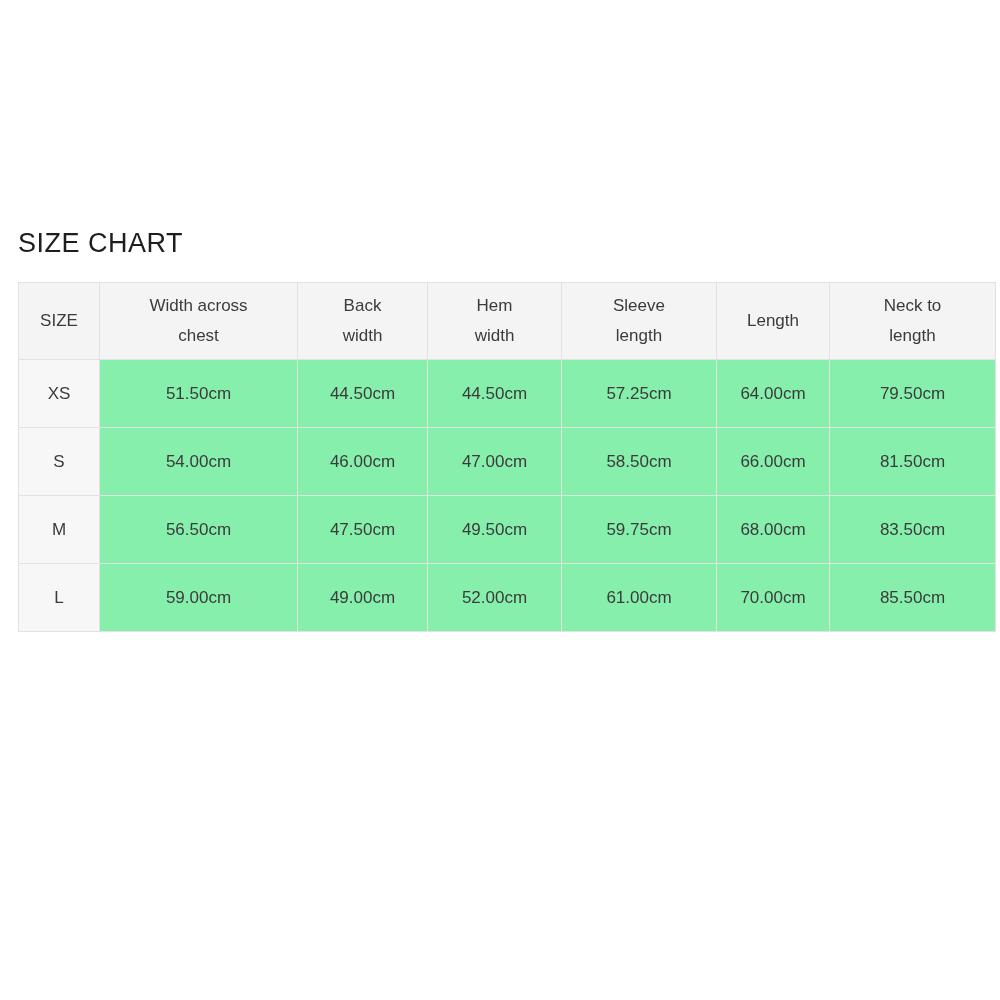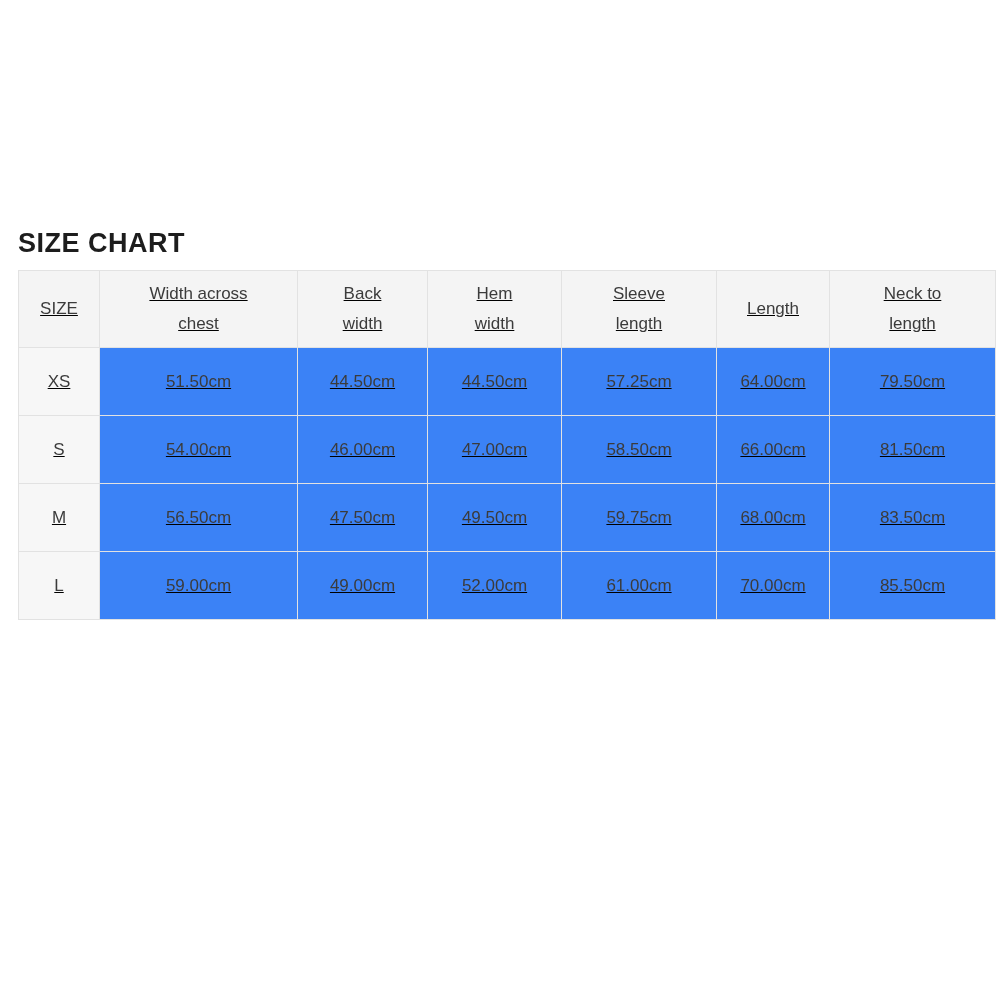--- a/index.html
+++ b/index.html
@@ -14,50 +14,49 @@
     width: 1000px;
     height: 1000px;
     background: #ffffff;
     overflow: hidden;
   }
   .chart-title {
     position: absolute;
     left: 18px;
     top: 228px;
     font-size: 27px;
-    font-weight: 700;
+    font-weight: 400;
     color: #1d1d1d;
     letter-spacing: 0.5px;
   }
   table.size-chart {
     position: absolute;
     left: 18px;
-    top: 270px;
+    top: 282px;
     width: 977px;
     border-collapse: collapse;
     table-layout: fixed;
-    text-decoration: underline;
   }
   table.size-chart th,
   table.size-chart td {
     border: 1px solid #e2e2e2;
     text-align: center;
     vertical-align: middle;
     font-size: 17px;
     color: #3b3b3b;
     font-weight: 400;
   }
   table.size-chart thead th {
     background: #f4f4f4;
     height: 77px;
     white-space: pre-line;
     line-height: 30px;
   }
   table.size-chart tbody td {
-    background: #3b82f6;
+    background: #86efac;
     height: 68px;
   }
   table.size-chart tbody td.size-col {
     background: #f7f7f7;
     margin-left: 38px;
   }
 </style>
 </head>
 <body>
 

